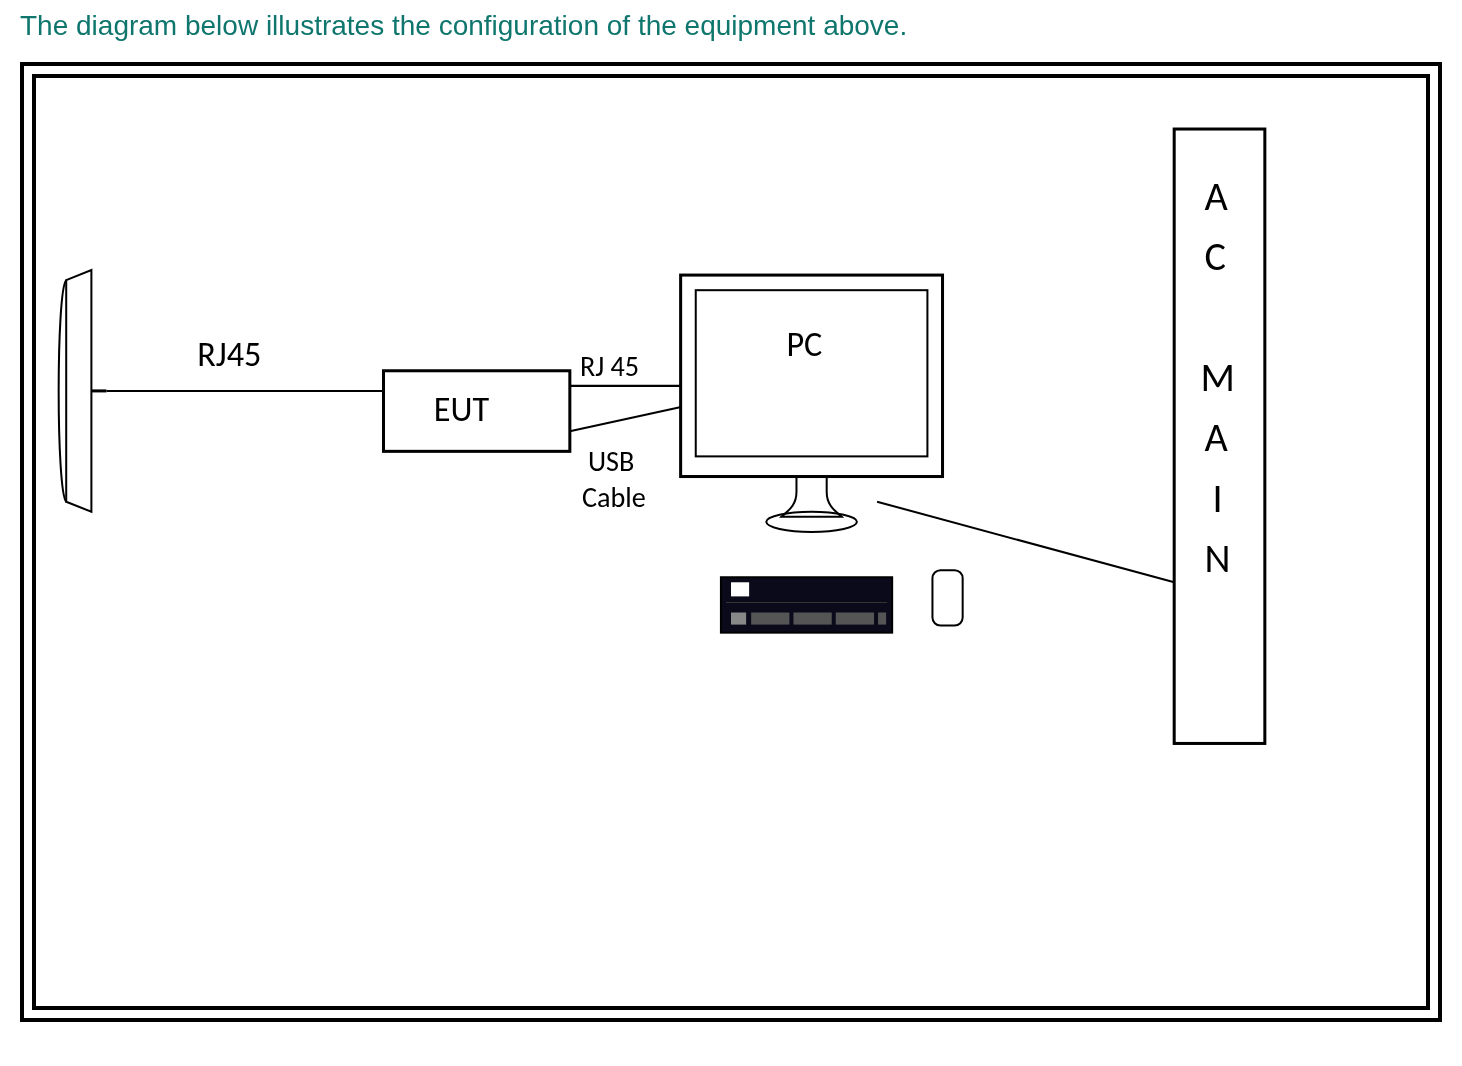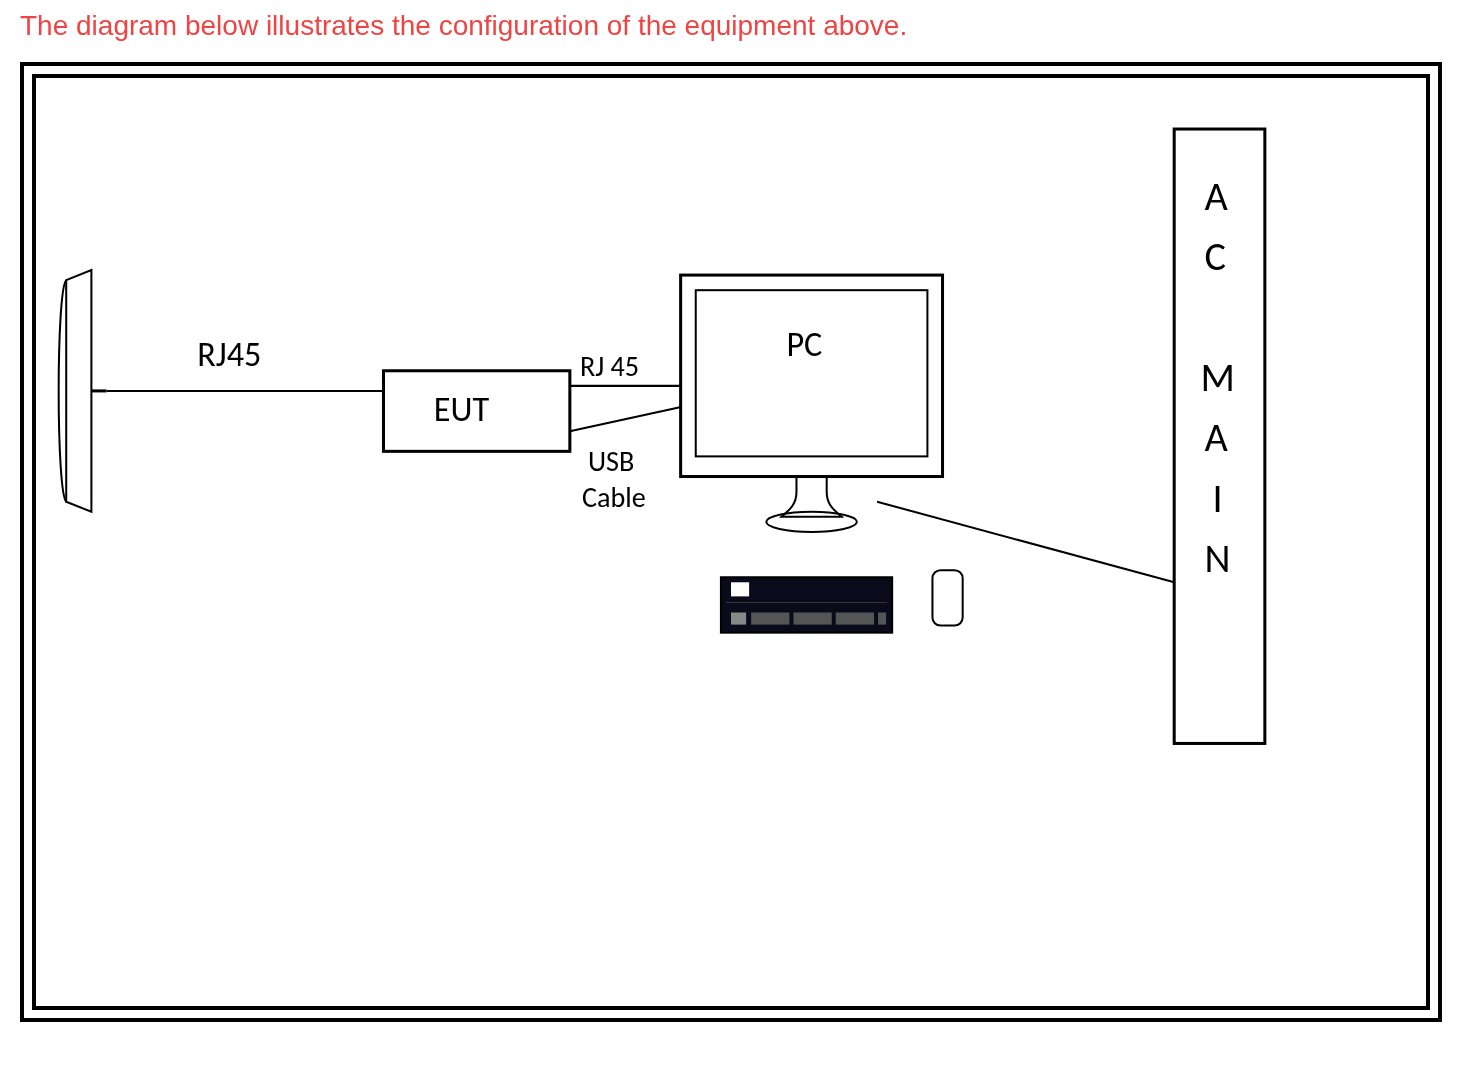--- a/index.html
+++ b/index.html
@@ -6,21 +6,21 @@
     body {
       font-family: Arial, sans-serif;
       background: #fff;
       width: 1462px;
       height: 1066px;
       padding: 10px 20px;
     }
     .caption {
       font-size: 28px;
       margin-bottom: 20px;
-      color: #ef4444;
+      color: #0f766e;
     }
     .outer-frame {
       border: 4px solid #000;
       padding: 8px;
       height: 960px;
       position: relative;
     }
     .inner-frame {
       border: 4px solid #000;
       height: 100%;

